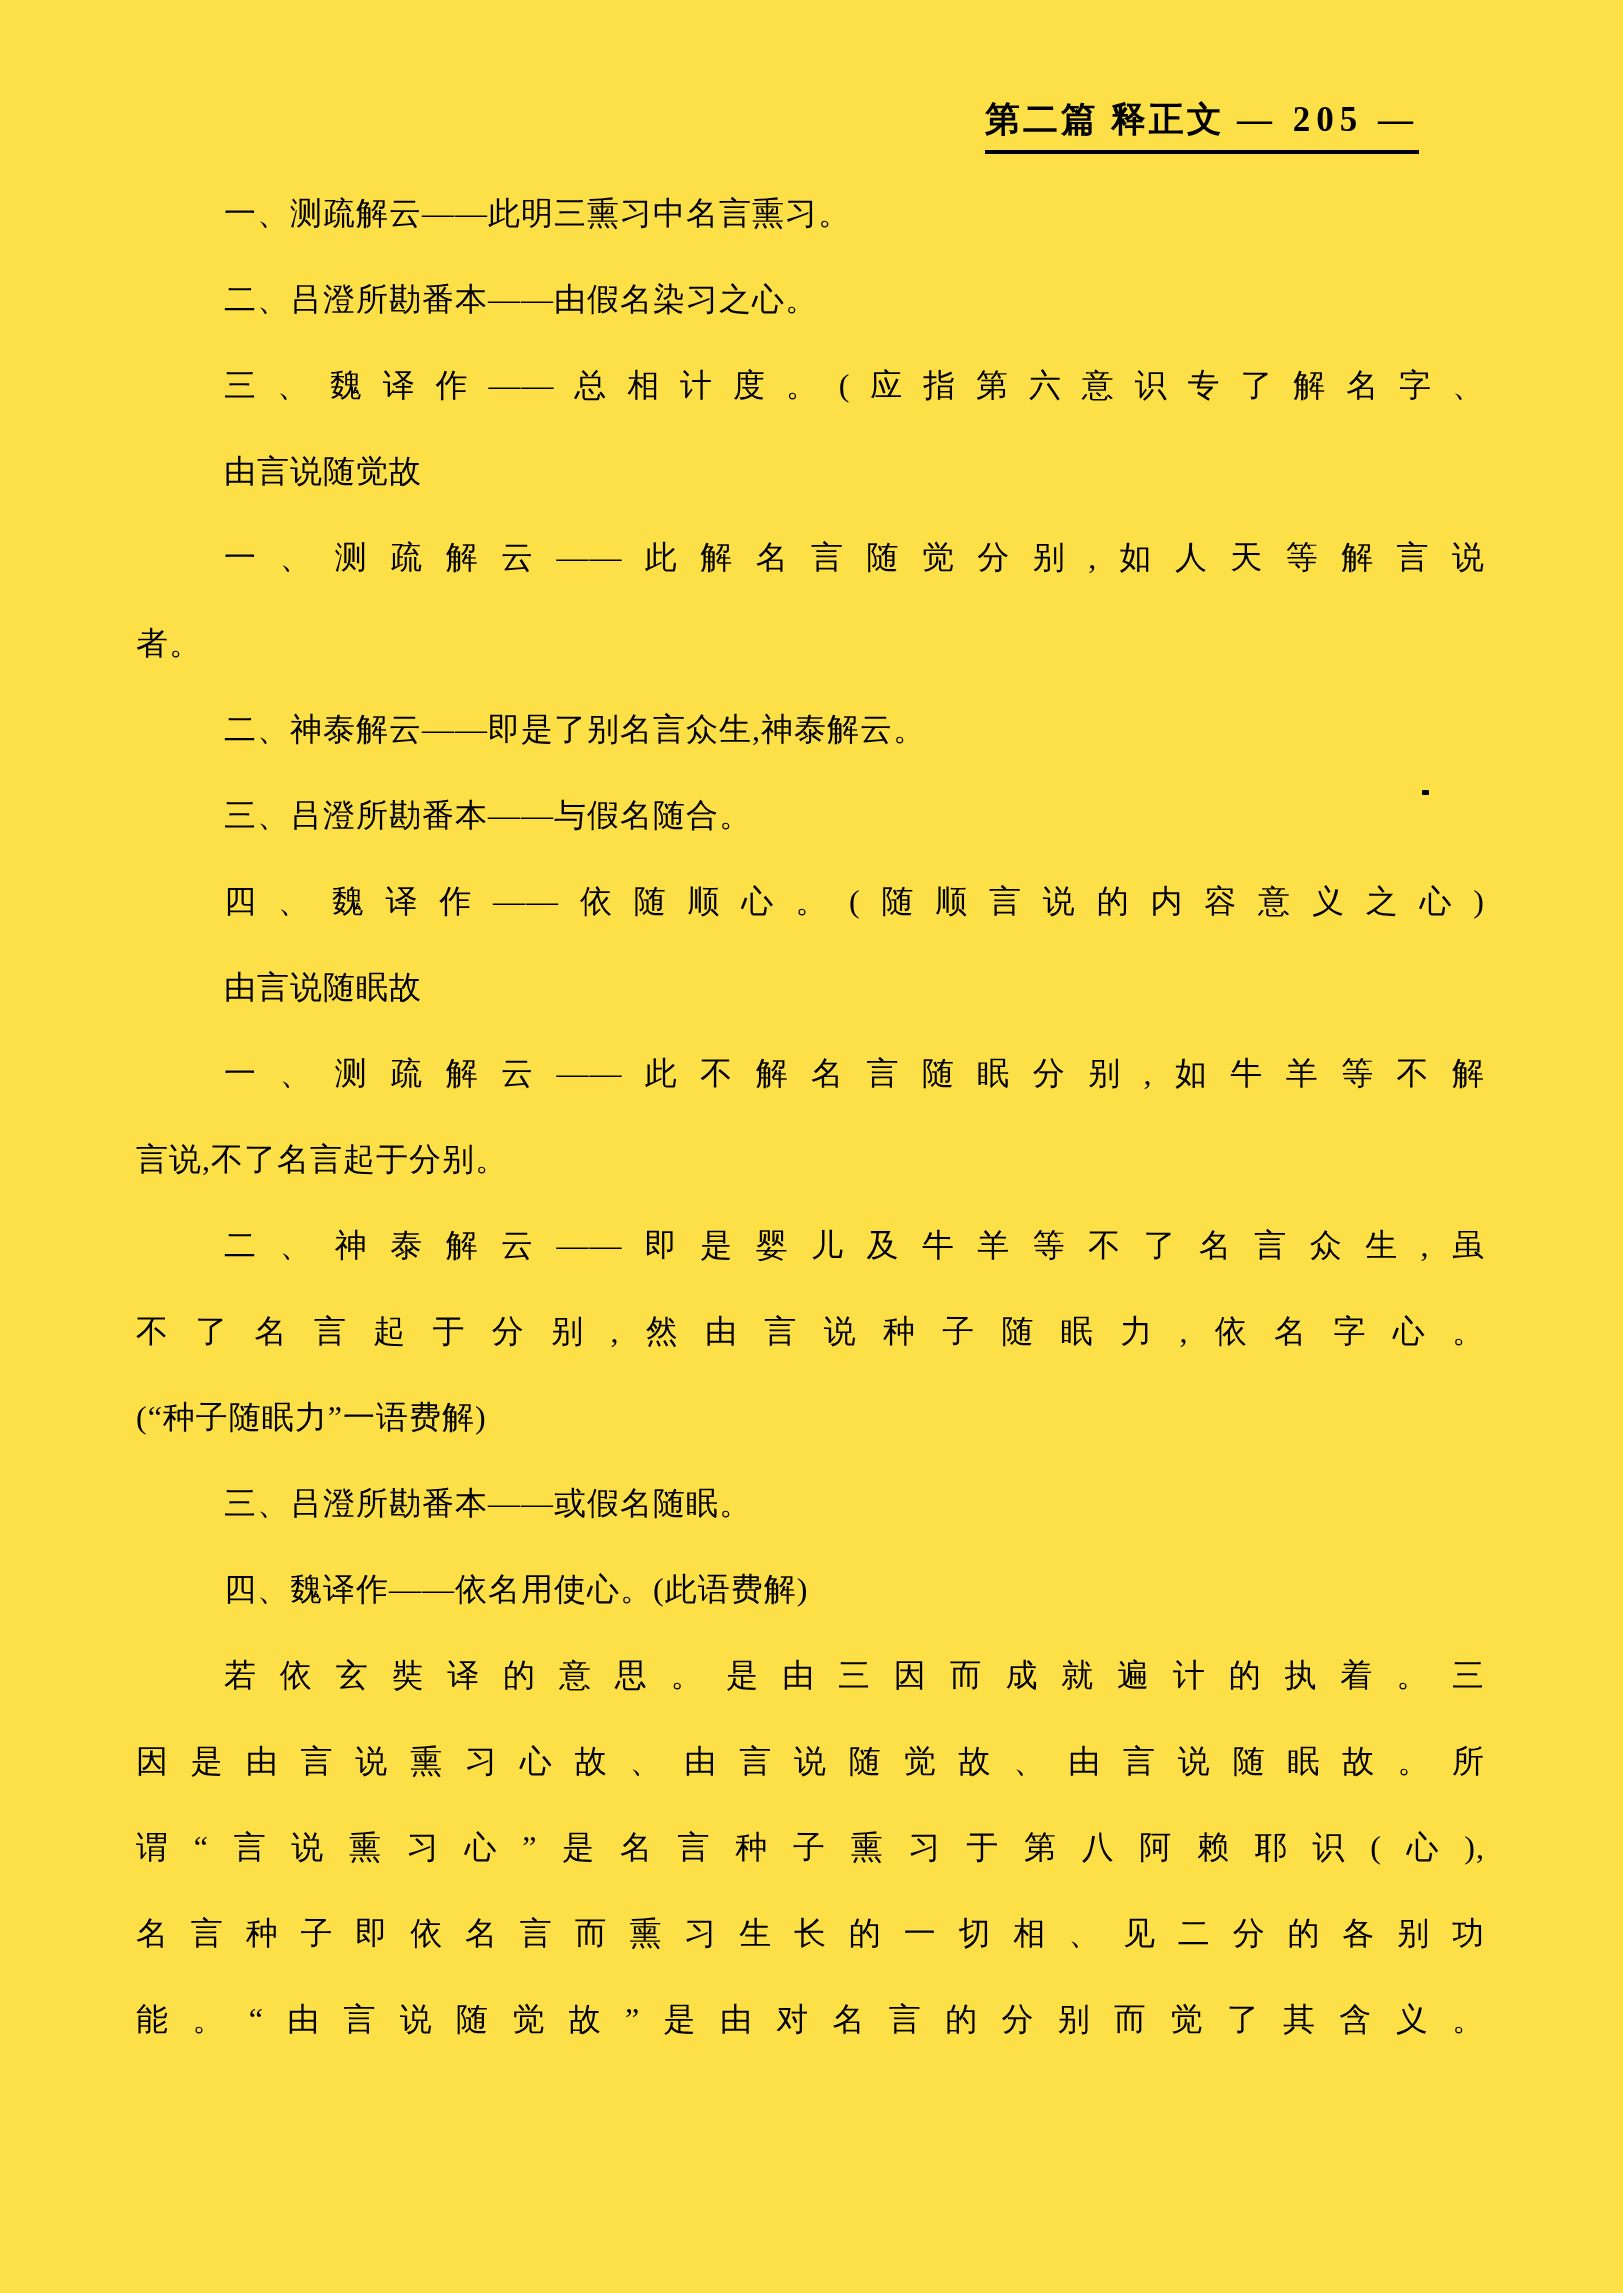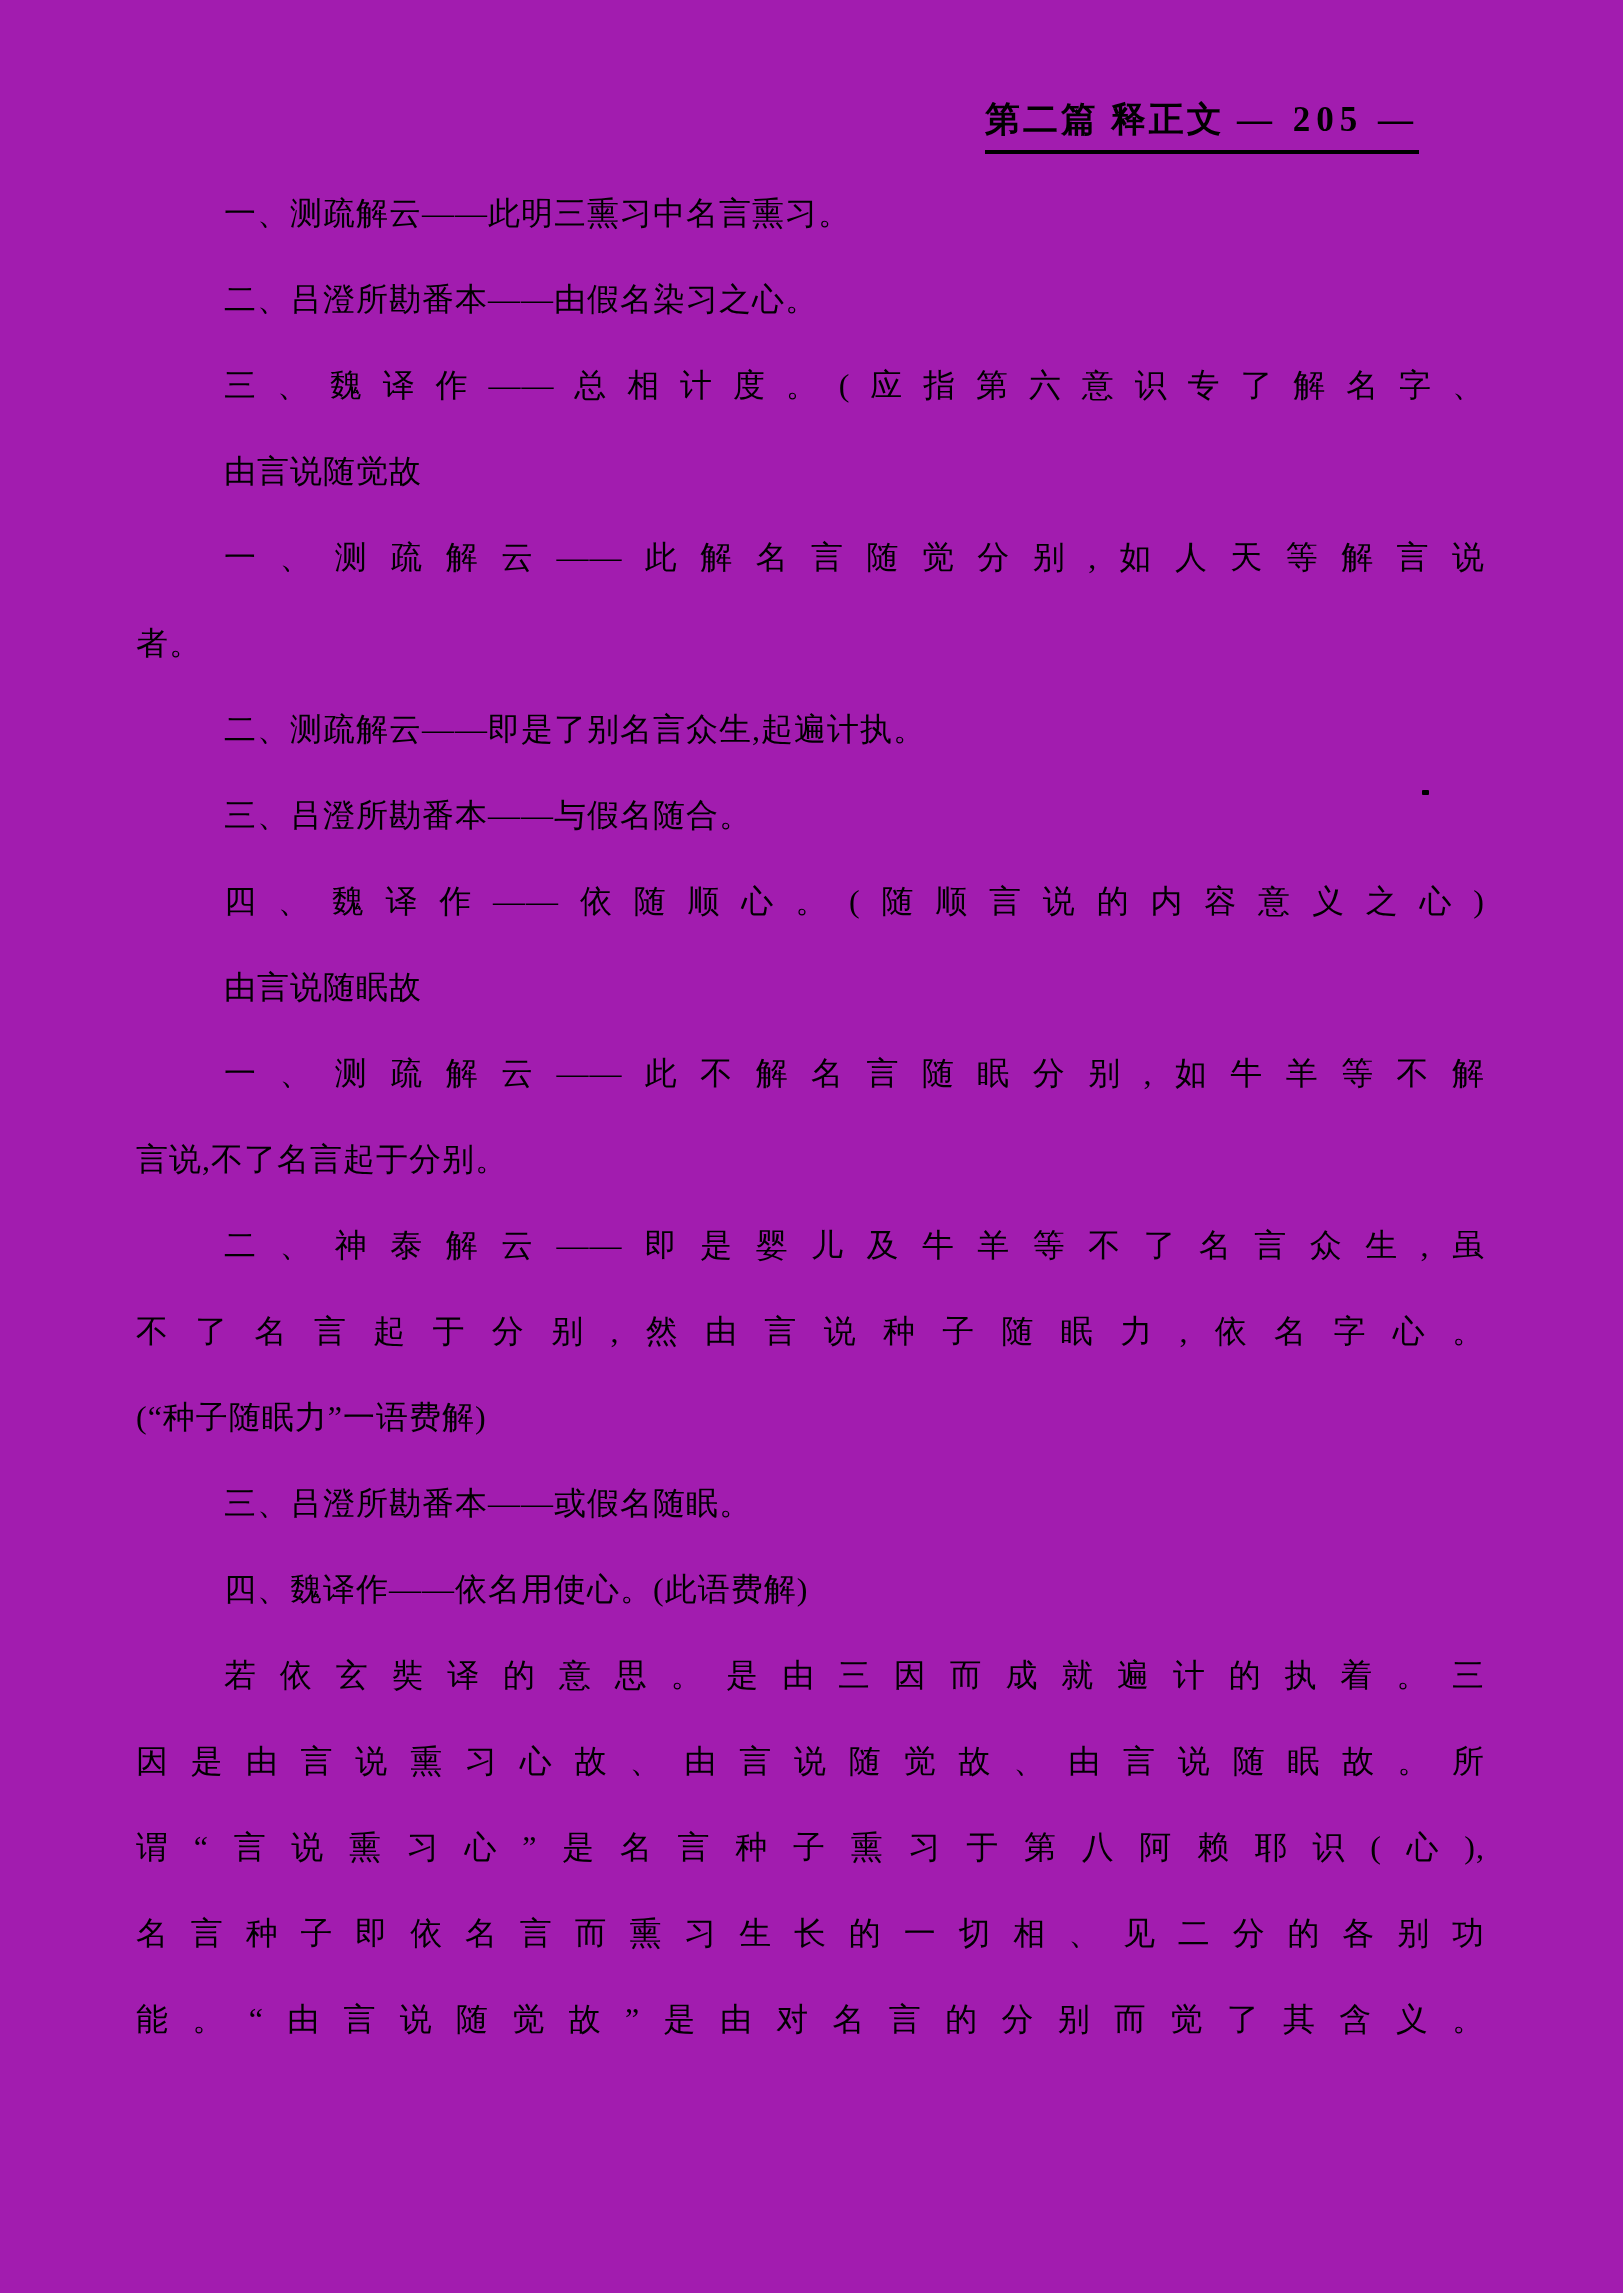--- a/index.html
+++ b/index.html
@@ -1,21 +1,21 @@
 <!DOCTYPE html>
 <html lang="zh"><head>
 <meta charset="utf-8">
 <title>第二篇 释正文 — 205</title>
 <style>
   html, body { margin: 0; padding: 0; background: #ffffff; }
   .page {
     position: relative;
     width: 1624px;
     height: 2293px;
-    background: #a21caf;
+    background: #fde047;
     color: #000000;
     font-family: "Liberation Serif", serif;
     overflow: hidden;
   }
   
   .hdr {
     position: absolute;
     top: 96px;
     left: 985px;
     width: 434px;
@@ -72,21 +72,21 @@
     <span class="hdr-page">— 205 —</span>
   </header>
 
   <main class="bodytext">
     <div class="ln ind">一、测疏解云——此明三熏习中名言熏习。</div>
     <div class="ln ind">二、吕澄所勘番本——由假名染习之心。</div>
     <div class="ln ind jfull">三、魏译作——总相计度。(应指第六意识专了解名字、</div>
     <div class="ln ind">由言说随觉故</div>
     <div class="ln ind jfull">一、测疏解云——此解名言随觉分别,如人天等解言说</div>
     <div class="ln">者。</div>
-    <div class="ln ind">二、测疏解云——即是了别名言众生,起遍计执。</div>
+    <div class="ln ind">二、神泰解云——即是了别名言众生,神泰解云。</div>
     <div class="ln ind">三、吕澄所勘番本——与假名随合。</div>
     <div class="ln ind jfull">四、魏译作——依随顺心。(随顺言说的内容意义之心)</div>
     <div class="ln ind">由言说随眠故</div>
     <div class="ln ind jfull">一、测疏解云——此不解名言随眠分别,如牛羊等不解</div>
     <div class="ln">言说,不了名言起于分别。</div>
     <div class="ln ind jfull">二、神泰解云——即是婴儿及牛羊等不了名言众生,虽</div>
     <div class="ln jfull">不了名言起于分别,然由言说种子随眠力,依名字心。</div>
     <div class="ln">(“种子随眠力”一语费解)</div>
     <div class="ln ind">三、吕澄所勘番本——或假名随眠。</div>
     <div class="ln ind">四、魏译作——依名用使心。(此语费解)</div>

